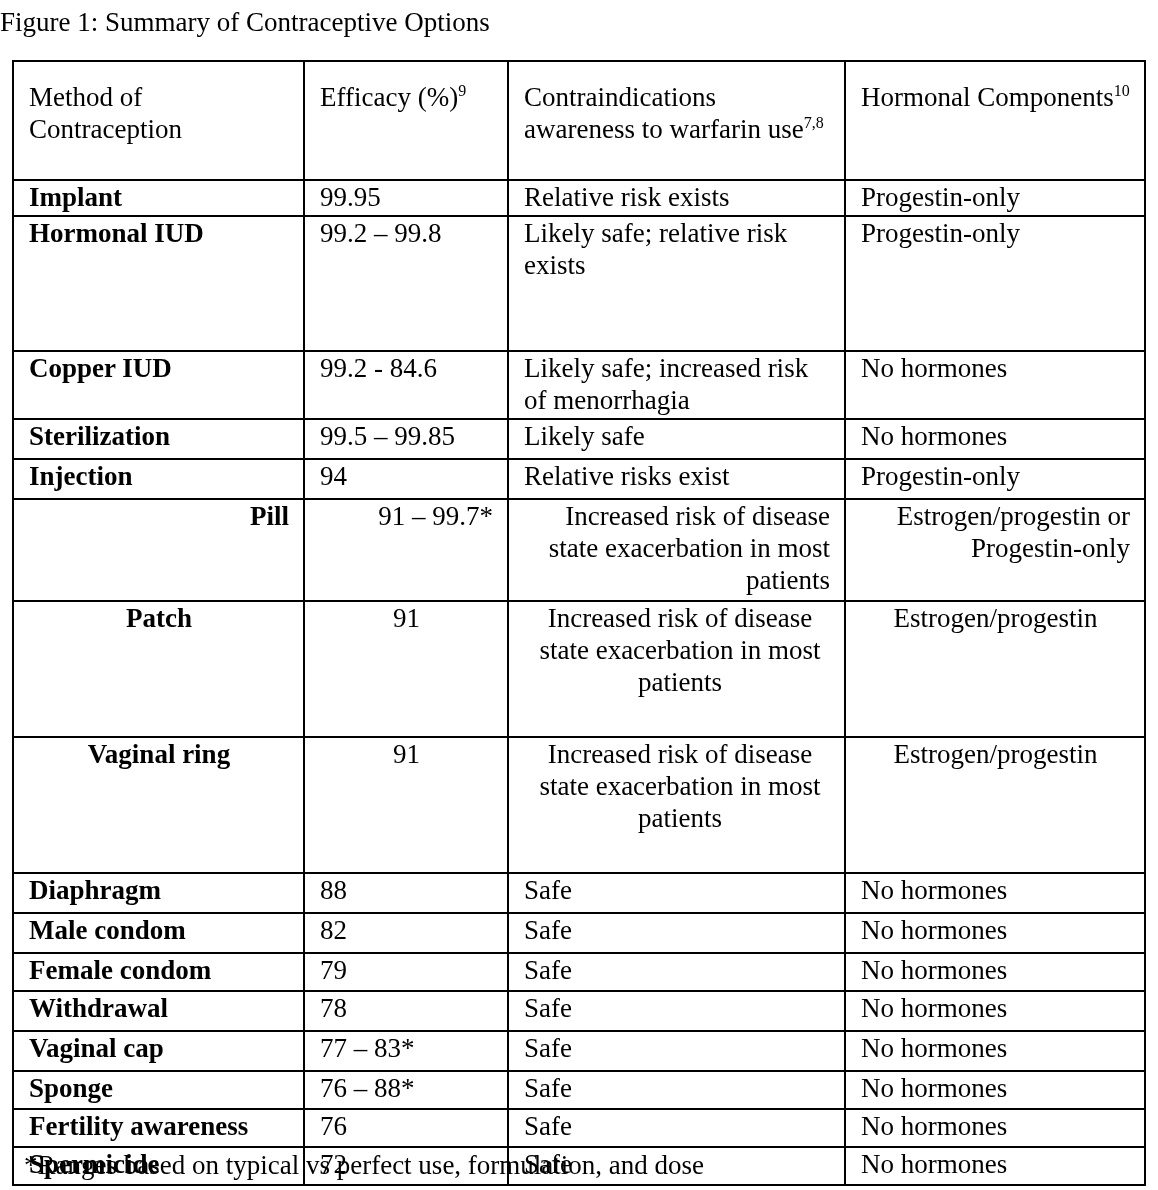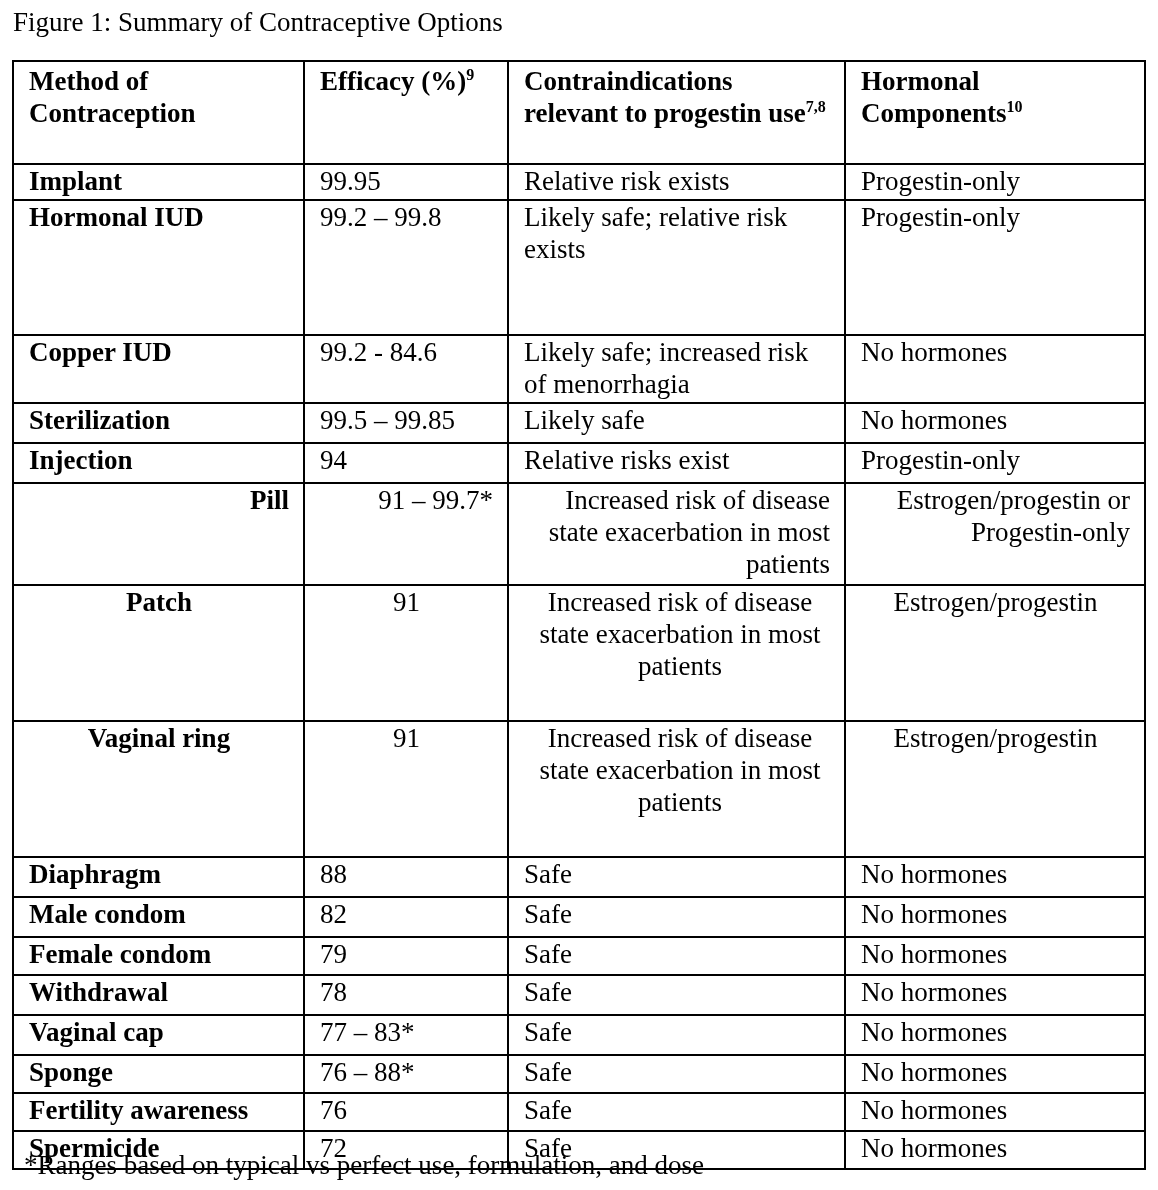--- a/index.html
+++ b/index.html
@@ -10,21 +10,21 @@
     body {
       width: 1158px;
       height: 1190px;
       position: relative;
       font-family: "Liberation Serif", serif;
       color: #000000;
       overflow: hidden;
     }
     .caption {
       position: absolute;
-      left: 13px;
+      left: 0;
       top: 6px;
       font-size: 27px;
       line-height: 32px;
     }
     table.summary {
       position: absolute;
       left: 12px;
       top: 60px;
       width: 1132px;
       border-collapse: collapse;
@@ -37,22 +37,22 @@
     table.summary col.c3 { width: 337px; }
     table.summary col.c4 { width: 300px; }
     table.summary th, table.summary td {
       border: 2px solid #000000;
       padding: 0 14px 0 15px;
       vertical-align: top;
       text-align: left;
       overflow: hidden;
     }
     table.summary th {
-      font-weight: bold;
-      padding-top: 3px;
+      font-weight: normal;
+      padding-top: 19px;
       height: 98px;
       margin-left: 35px;
     }
     table.summary th sup, table.summary td sup {
       font-size: 16px;
       line-height: 0;
       vertical-align: super;
     }
     table.summary td.method {
       font-weight: bold;
@@ -82,21 +82,21 @@
   <colgroup>
     <col class="c1">
       <col class="c2">
       <col class="c3">
       <col class="c4">
   </colgroup>
   <thead>
     <tr>
       <th><span>Method of Contraception</span><sup></sup></th>
       <th><span>Efficacy (%)</span><sup>9</sup></th>
-      <th><span>Contraindications relevant to progestin use</span><sup>7,8</sup></th>
+      <th><span>Contraindications awareness to warfarin use</span><sup>7,8</sup></th>
       <th><span>Hormonal Components</span><sup>10</sup></th>
     </tr>
   </thead>
   <tbody>
     <tr class="h1">
       <td class="method">Implant</td>
       <td>99.95</td>
       <td>Relative risk exists</td>
       <td>Progestin-only</td>
     </tr>

